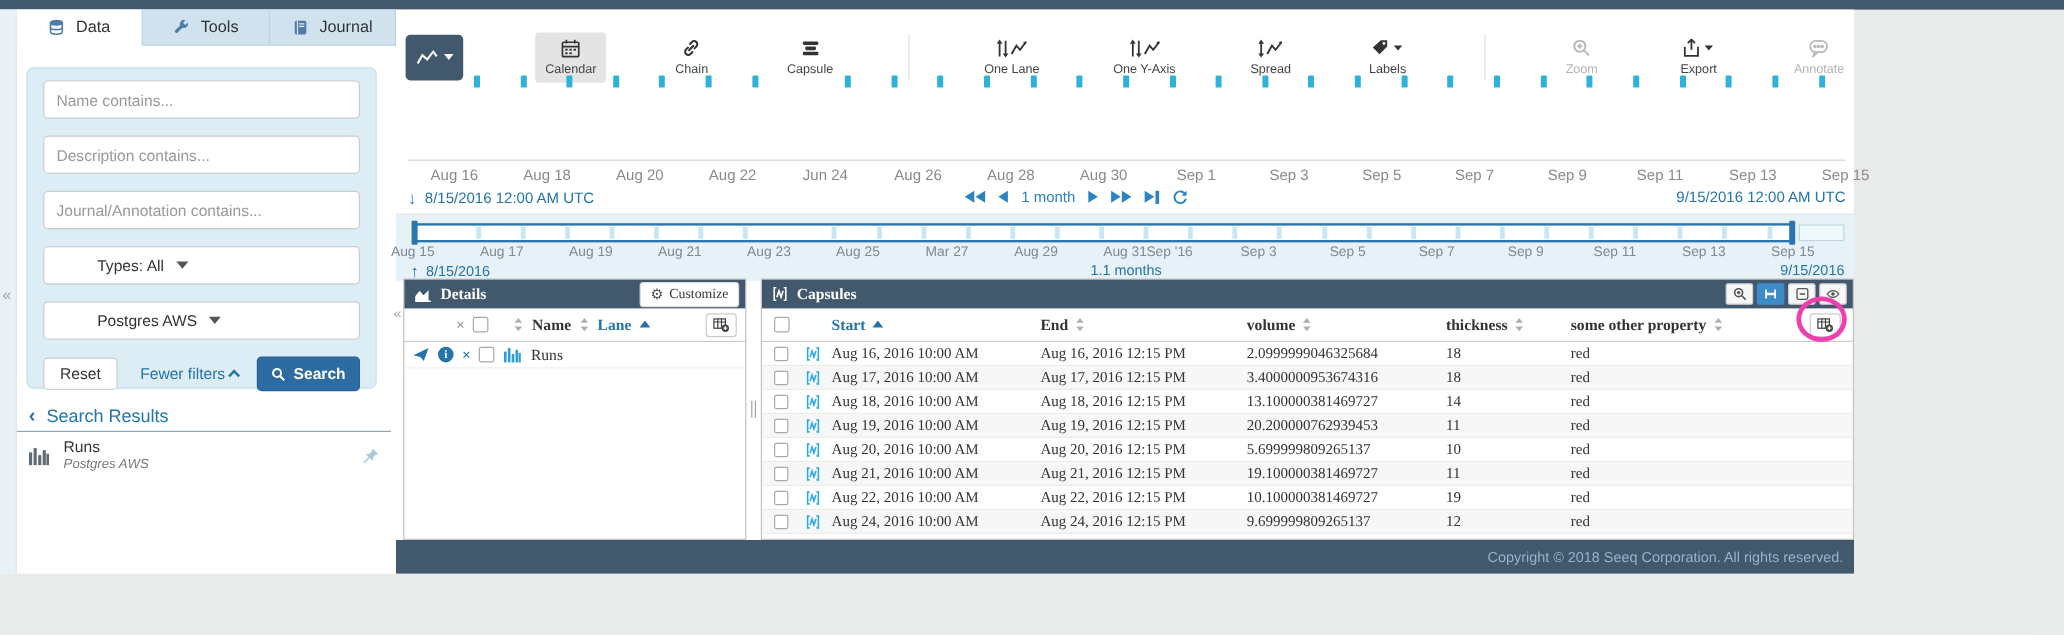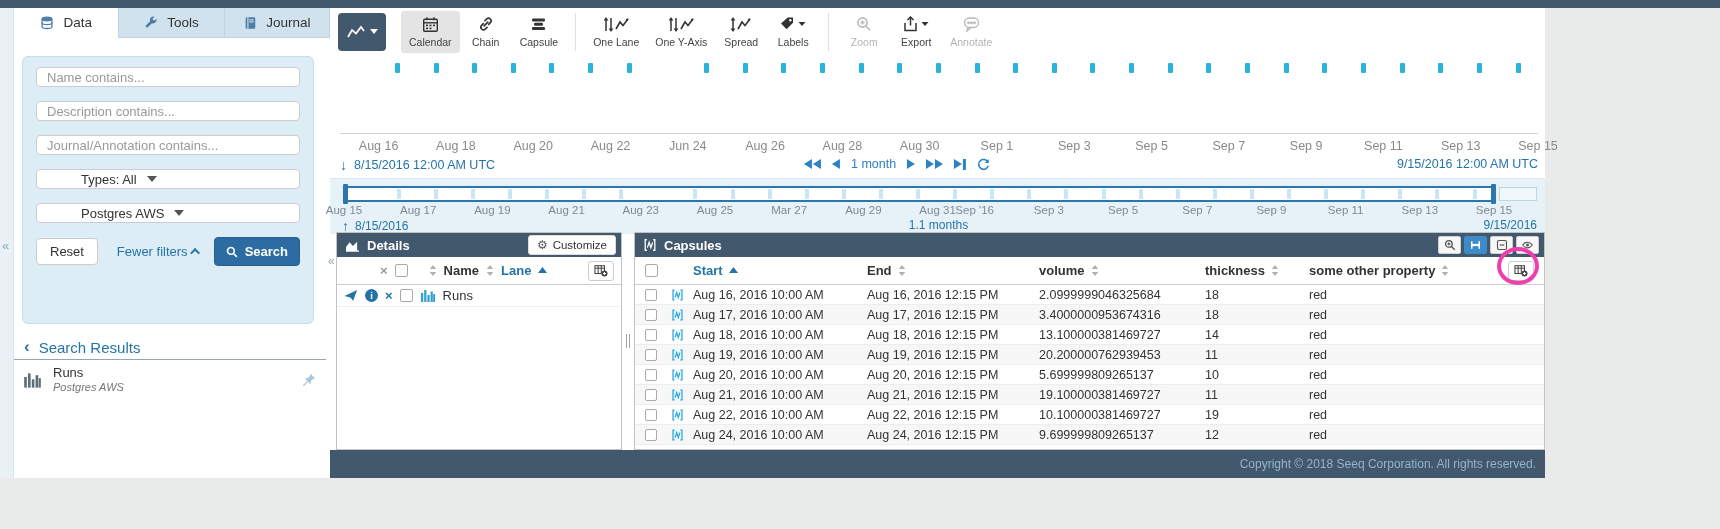--- a/index.html
+++ b/index.html
@@ -14,21 +14,21 @@
   
   #sidebar { position:absolute; left:0; top:8px; width:330px; height:470px; background:#fff; }
   .edge-strip { position:absolute; left:0; top:0; width:14px; height:100%; background:#e9f1f6; border-right:1px solid #d9e6ed; }
   .edge-collapse { position:absolute; top:230px; left:2px; color:#8fa9b8; font-size:13px; cursor:pointer; }
   .tabs { position:absolute; left:14px; top:0; width:316px; height:30px; display:flex; background:#cfe2ed; }
   .tab { flex:1; display:flex; align-items:center; justify-content:center; gap:9px; font-size:13.5px; color:#333;
          border-right:1px solid #bad4e2; border-bottom:1px solid #bad4e2; cursor:pointer; }
   .tab.active { background:#fff; border-bottom:1px solid #fff; }
   .filter-panel { position:absolute; left:22px; top:48px; width:292px; height:268px; background:#dcedf6;
          border:1px solid #c6dfec; border-radius:6px; padding:10px 13px; }
-  .f-input, .f-select { width:100%; height:20px; background:#fff; border:1px solid #ccc; border-radius:4px;
+  .f-input, .f-select { width:100%; height:32px; background:#fff; border:1px solid #ccc; border-radius:4px;
          margin-bottom:14px; font-size:13px; padding:0 10px; color:#333; font-family:"Liberation Sans",sans-serif; }
   .f-input::placeholder { color:#999; }
   .f-select { display:flex; align-items:center; gap:10px; cursor:pointer;padding-left:44px; }
   .caret-dn { width:0; height:0; border-left:5px solid transparent; border-right:5px solid transparent; border-top:6px solid #555; }
   .filter-actions { display:flex; align-items:center; margin-top:1px; }
   .reset-btn { background:#fff; border:1px solid #ccc; border-radius:4px; font-size:13px; padding:5px 13px; color:#333; cursor:pointer; }
   .fewer-link { margin-left:auto; margin-right:14px; color:#2574a9; font-size:13px; cursor:pointer; display:flex; align-items:center; gap:5px; }
   .chev-up { width:7px; height:7px; border-left:2px solid #2574a9; border-top:2px solid #2574a9; transform:rotate(45deg) translateY(2px); }
   .search-btn { background:#2d6ca2; border:1px solid #2a628f; color:#fff; border-radius:4px; font-size:13px; font-weight:bold;
          padding:6px 11px; display:flex; align-items:center; gap:7px; cursor:pointer; }
@@ -38,21 +38,21 @@
   .result-item { position:absolute; left:14px; right:4px; top:352px; height:40px; display:flex; align-items:center; padding:0 10px 0 9px; cursor:pointer; }
   .result-text { margin-left:11px; line-height:1.15; }
   .result-name { font-size:13px; color:#333; }
   .result-src { font-size:11px; font-style:italic; color:#777; }
   .result-pin { margin-left:auto; cursor:pointer; }
 
   
   #main { position:absolute; left:330px; top:8px; width:1215px; height:470px; background:#fff; }
   .main-collapse { position:absolute; left:-2px; top:246px; color:#98a7b0; font-size:12px; cursor:pointer; z-index:6; }
 
-  .toolbar { position:absolute; left:0; top:0; right:0; height:47px; display:flex; align-items:center; padding-left:8px; }
+  .toolbar { position:absolute; left:0; top:16px; right:0; height:47px; display:flex; align-items:center; padding-left:8px;justify-content:space-between; }
   .trend-btn { width:48px; height:38px; background:#42586d; border-radius:4px; display:flex; align-items:center; justify-content:center; gap:4px; margin-right:15px; cursor:pointer; }
   .caret-dn-w { width:0; height:0; border-left:4px solid transparent; border-right:4px solid transparent; border-top:5px solid #fff; }
   .tb { display:flex; flex-direction:column; align-items:center; justify-content:center; gap:3px; font-size:10.5px; color:#444;
         padding:4px 8px; min-width:52px; height:42px; cursor:pointer; border-radius:3px; }
   .tb .ic { height:18px; display:flex; align-items:center; gap:2px; }
   .tb.active { background:#e4e4e4; }
   .tb.disabled { color:#b4b4b4; cursor:default; }
   .tb.disabled svg * { stroke:#b8b8b8 !important; fill-opacity:1; }
   .tb.disabled svg [fill]:not([fill="none"]) { fill:#b8b8b8 !important; }
   .tsep { width:1px; height:38px; background:#e0e0e0; margin:0 9px; }
@@ -83,21 +83,21 @@
   .bracket.left { left:-1px; } .bracket.right { left:calc(96.4% - 3px); }
   .s-tick { position:absolute; top:3px; width:4px; height:10px; background:#c7e7f4; }
   .scrub-labels { position:absolute; left:14px; right:8px; top:25px; height:14px; }
   .scrub-labels span { position:absolute; transform:translateX(-50%); color:#7d8a94; font-size:11.5px; white-space:nowrap; }
   .range-row { position:absolute; left:10px; right:8px; top:39px; height:16px; color:#2574a9; font-size:12px; }
   .range-start { position:absolute; left:2px; display:flex; gap:6px; align-items:center; }
   .range-dur { position:absolute; left:50%; transform:translateX(-50%); }
   .range-end { position:absolute; right:0; }
 
   
-  .panels { position:absolute; left:0; right:0; top:224px; height:218px; }
+  .panels { position:absolute; left:0; right:0; top:224px; height:218px;font-family:Liberation Serif, serif; }
   .panel-head { height:24px; background:#42586d; color:#fff; display:flex; align-items:center; gap:7px; padding:0 5px 0 8px;
         font-size:13px; font-weight:bold; }
   .details-panel { position:absolute; left:6px; width:286px; top:0; bottom:0; border:1px solid #c2c2c2; background:#fff; }
   .customize-btn { margin-left:auto; background:#fff; border:1px solid #ddd; border-radius:3px; color:#333; font-weight:normal;
         font-size:11.5px; padding:2px 8px; display:flex; align-items:center; gap:5px; cursor:pointer; }
   .gear { font-size:12px; color:#555; }
   .cols-row { height:28px; border-bottom:1px solid #ccc; display:flex; align-items:center; font-size:13px; font-weight:bold; }
   .d-cols { padding:0 7px; gap:7px; }
   .d-x { color:#999; font-weight:bold; font-size:13px; margin-left:36px; cursor:pointer; }
   .checkbox { width:13px; height:13px; border:1px solid #a9a9a9; border-radius:2px; background:#fff; display:inline-block; cursor:pointer; flex:none; }

